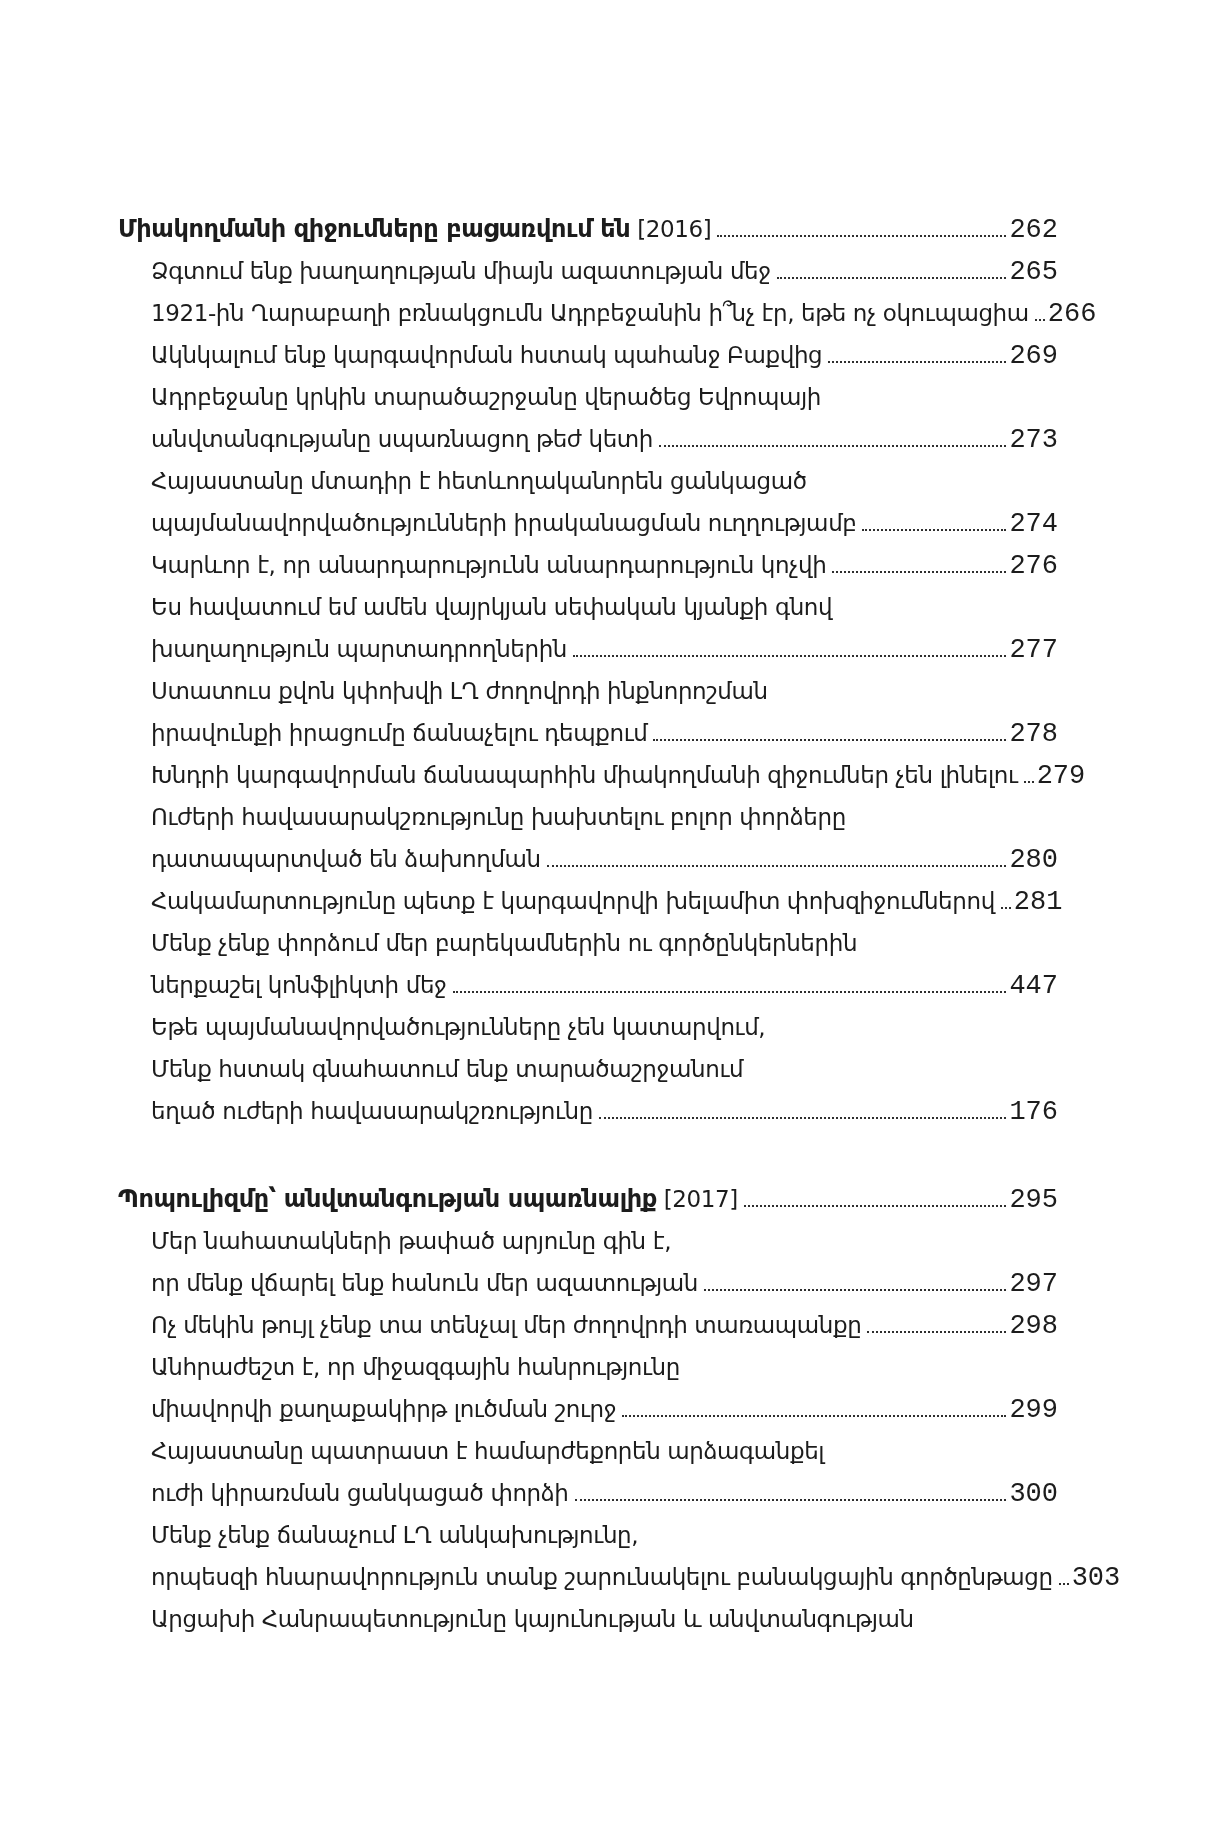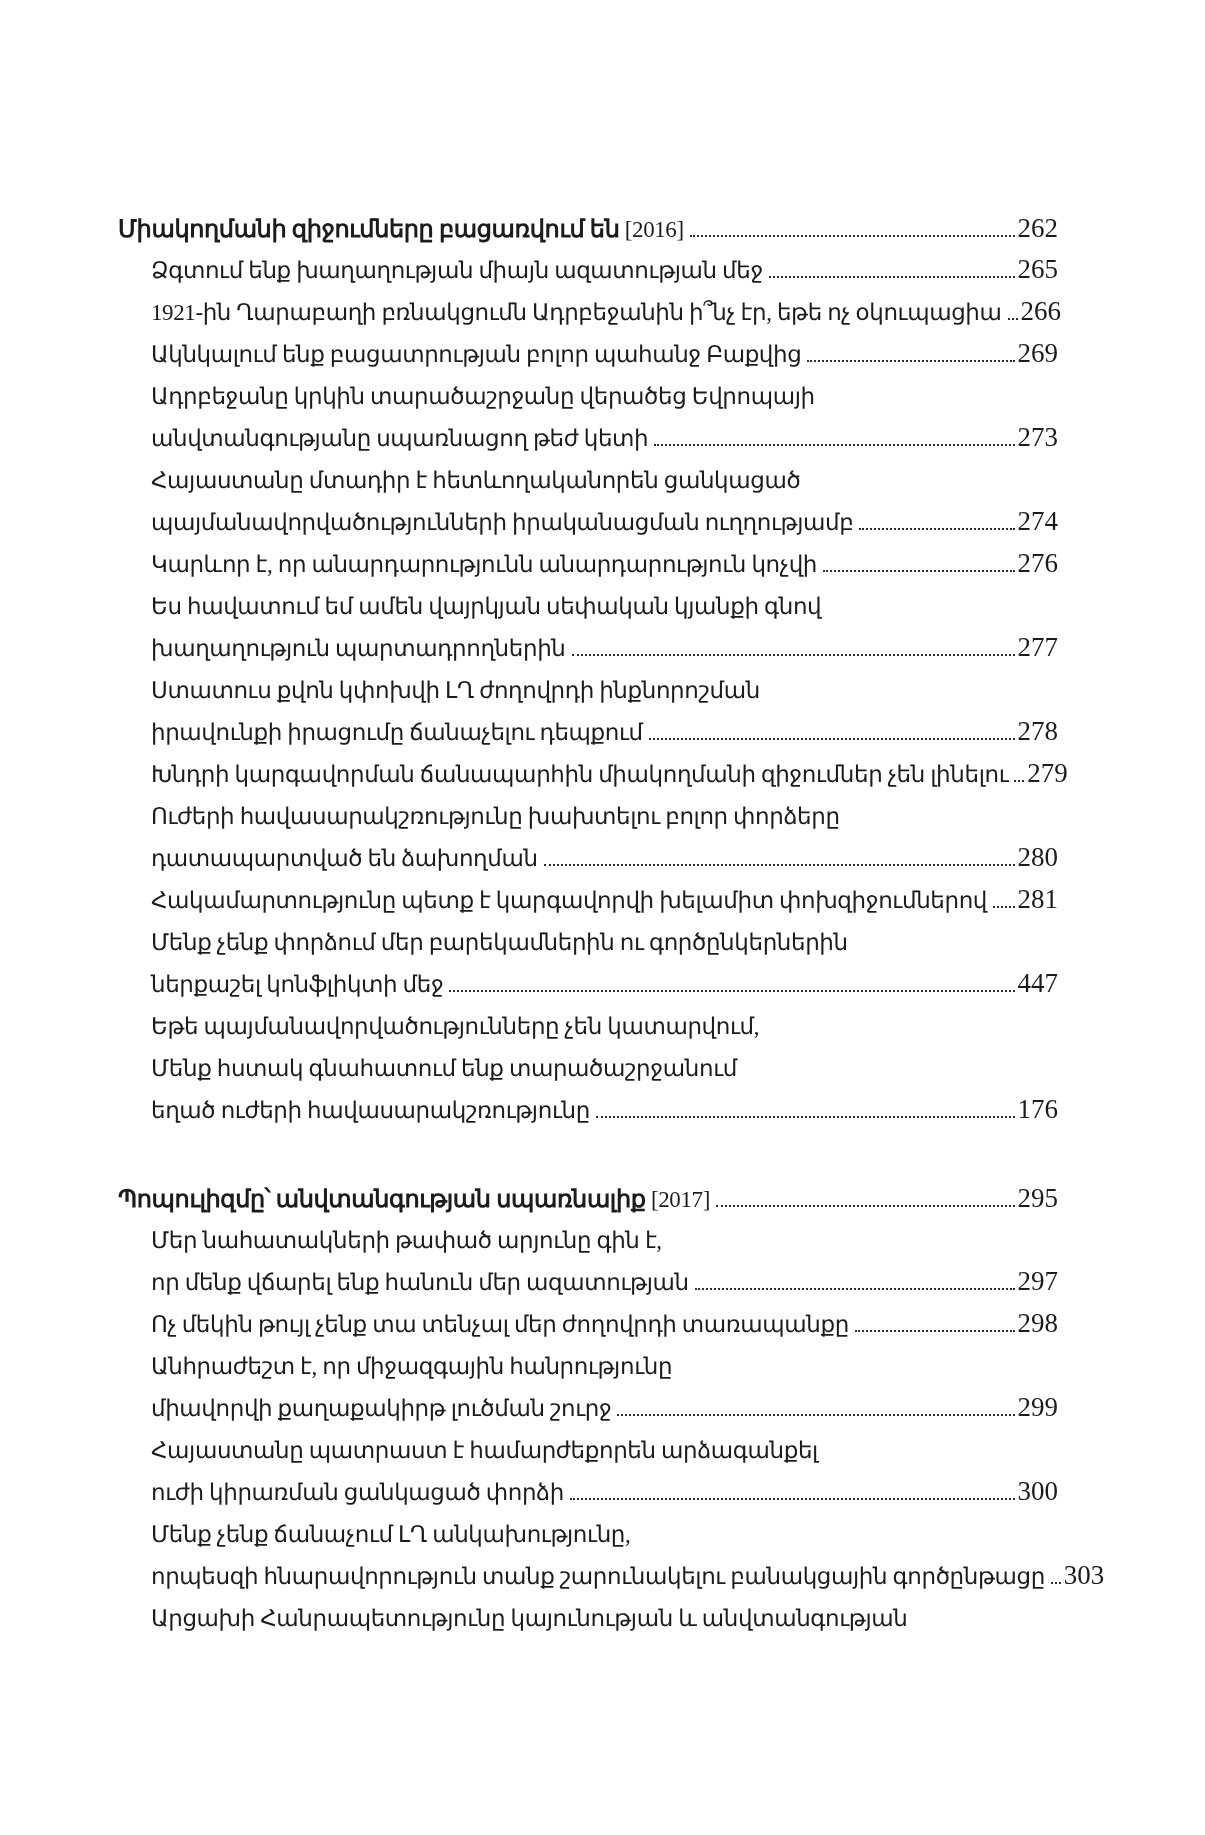--- a/index.html
+++ b/index.html
@@ -26,21 +26,20 @@
   .row {
     display: flex;
     align-items: baseline;
     height: 42px;
     letter-spacing: -0.4px;
   }
   .row .t {
     white-space: nowrap;
     font-size: 23px;
     line-height: 42px;
-    font-family: Liberation Serif, serif;
   }
   .row.heading .title-b {
     font-weight: bold;
     font-size: 24px;
   }
   .row.heading .year {
     font-weight: normal;
     font-size: 23px;
   }
   .row.entry {
@@ -49,21 +48,21 @@
   .leader {
     flex: 1 1 auto;
     min-width: 10px;
     display: inline-block;
     height: 2px;
     border-bottom: 2.6px dotted #2e2e2e;
     margin: 0 3px 0 6px;
   }
   .pg {
     white-space: nowrap;
-    font-family: Liberation Serif, serif;
+    font-family: Liberation Mono, monospace;
     font-size: 27px;
     letter-spacing: 0;
   }
 </style>
 </head>
 <body>
 
 <div class="page">
   <div>
       <div class="toc-section">
@@ -76,21 +75,21 @@
           <span class="t">Ձգտում ենք խաղաղության միայն ազատության մեջ</span>
           <span class="leader"></span>
           <span class="pg">265</span>
         </div>
         <div class="row entry">
           <span class="t">1921-ին Ղարաբաղի բռնակցումն Ադրբեջանին ի՞նչ էր, եթե ոչ օկուպացիա</span>
           <span class="leader"></span>
           <span class="pg">266</span>
         </div>
         <div class="row entry">
-          <span class="t">Ակնկալում ենք բացատրության բոլոր պահանջ Բաքվից</span>
+          <span class="t">Ակնկալում ենք կարգավորման հստակ պահանջ Բաքվից</span>
           <span class="leader"></span>
           <span class="pg">269</span>
         </div>
         <div class="row entry">
           <span class="t">Ադրբեջանը կրկին տարածաշրջանը վերածեց Եվրոպայի</span>
         </div>
         <div class="row entry">
           <span class="t">անվտանգությանը սպառնացող թեժ կետի</span>
           <span class="leader"></span>
           <span class="pg">273</span>

